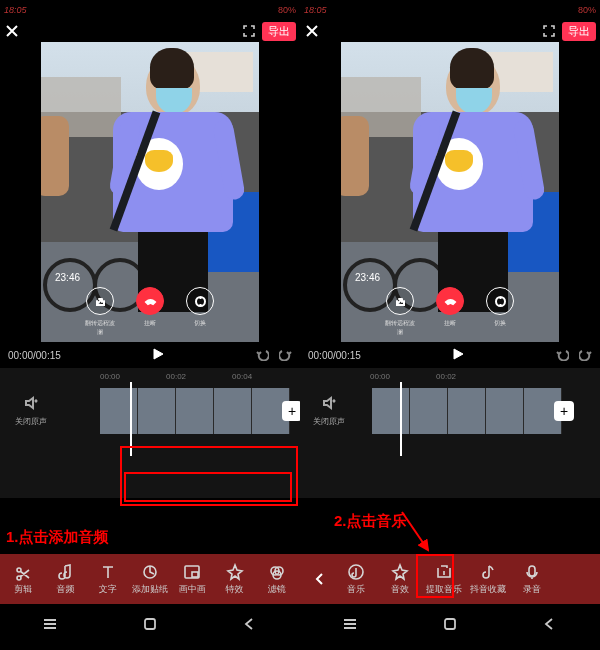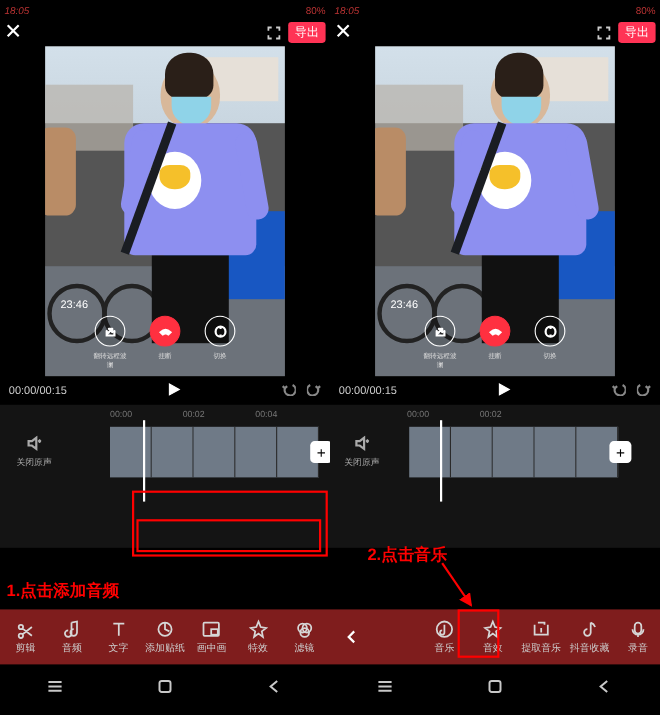--- a/index.html
+++ b/index.html
@@ -7,21 +7,21 @@
 
   .row { display:flex; }
   .panel { flex:1; position:relative; }
 
   
   .topbar { height:20px; display:flex; align-items:center; justify-content:space-between; padding:0 4px; font-size:9px; background:#000; }
   .topbar .left { color:#b33;font-style:italic; }
   .topbar .right { display:flex; align-items:center; gap:4px; }
   .battery { color:#b33; }
 
-  .header { height:22px; display:flex; align-items:flex-start; justify-content:space-between; padding:0 4px; background:#000; }
+  .header { height:22px; display:flex; align-items:center; justify-content:space-between; padding:0 4px; background:#000; }
   .close { width:16px; height:16px; display:flex; align-items:center; justify-content:center; }
   .close svg { width:12px; height:12px; stroke:#fff; stroke-width:2; }
   .export { background:#ff3355; color:#fff; font-size:11px; padding:2px 6px; border-radius:3px; }
 
   .preview { width:218px; height:300px; margin:0 auto; position:relative; background:#555; overflow:hidden; }
   .sky { position:absolute; top:0; left:0; right:0; height:70px;
          background:linear-gradient(#d3e0ea,#c9d6e0); }
   .building { position:absolute; top:35px; left:0; width:80px; height:60px; background:#b8b2aa; opacity:.7; }
   .billboard { position:absolute; top:10px; right:6px; width:70px; height:40px; background:#e6e0d8; }
   .ground { position:absolute; top:200px; left:0; right:0; bottom:0; background:#6c727a; }
@@ -76,29 +76,29 @@
   .timeline-area.second .playhead { left:100px; }
   .timeline-area.second .mute-origin { left:4px; top:28px; }
   .timeline-area.second .ruler { padding-left:70px; }
 
   
   .annot-box { position:absolute; border:2px solid #f00; pointer-events:none; }
   .annot1-box1 { left:120px; top:446px; width:178px; height:60px; }
   .annot1-box2 { left:124px; top:472px; width:168px; height:30px; }
   .annot-text { position:absolute; color:#f00; font-size:15px; font-weight:600; white-space:nowrap; }
   .annot1-text { left:6px; top:528px; }
-  .annot2-text { left:334px; top:495px; }
+  .annot2-text { left:334px; top:512px; }
   .annot2-box { left:416px; top:554px; width:38px; height:44px; }
   .arrow { position:absolute; }
   .arrow svg { overflow:visible; }
 
   
   .toolbar { position:absolute; bottom:46px; height:50px; display:flex; align-items:center; background:#7f1d1d; }
   .toolbar.left { left:0; width:300px; justify-content:space-around; padding:0 2px; }
-  .toolbar.right { left:300px; width:300px; padding-left:4px;justify-content:space-between; }
+  .toolbar.right { left:300px; width:300px; padding-left:4px; }
   .back-chev { width:24px; height:40px; display:flex; align-items:center; justify-content:center; margin:0 4px; }
   .back-chev svg { width:10px; height:14px; stroke:#fff; stroke-width:2; fill:none; }
   .tool { display:flex; flex-direction:column; align-items:center; gap:2px; width:40px; }
   .tool svg { width:18px; height:18px; stroke:#d6d6d6; fill:none; stroke-width:1.6; }
   .tool span { font-size:9px; color:#ccc; }
 
   
   .navbar { position:absolute; bottom:10px; height:28px; width:300px; display:flex; align-items:center; justify-content:space-around; }
   .navbar.left { left:0; }
   .navbar.right { left:300px; }

